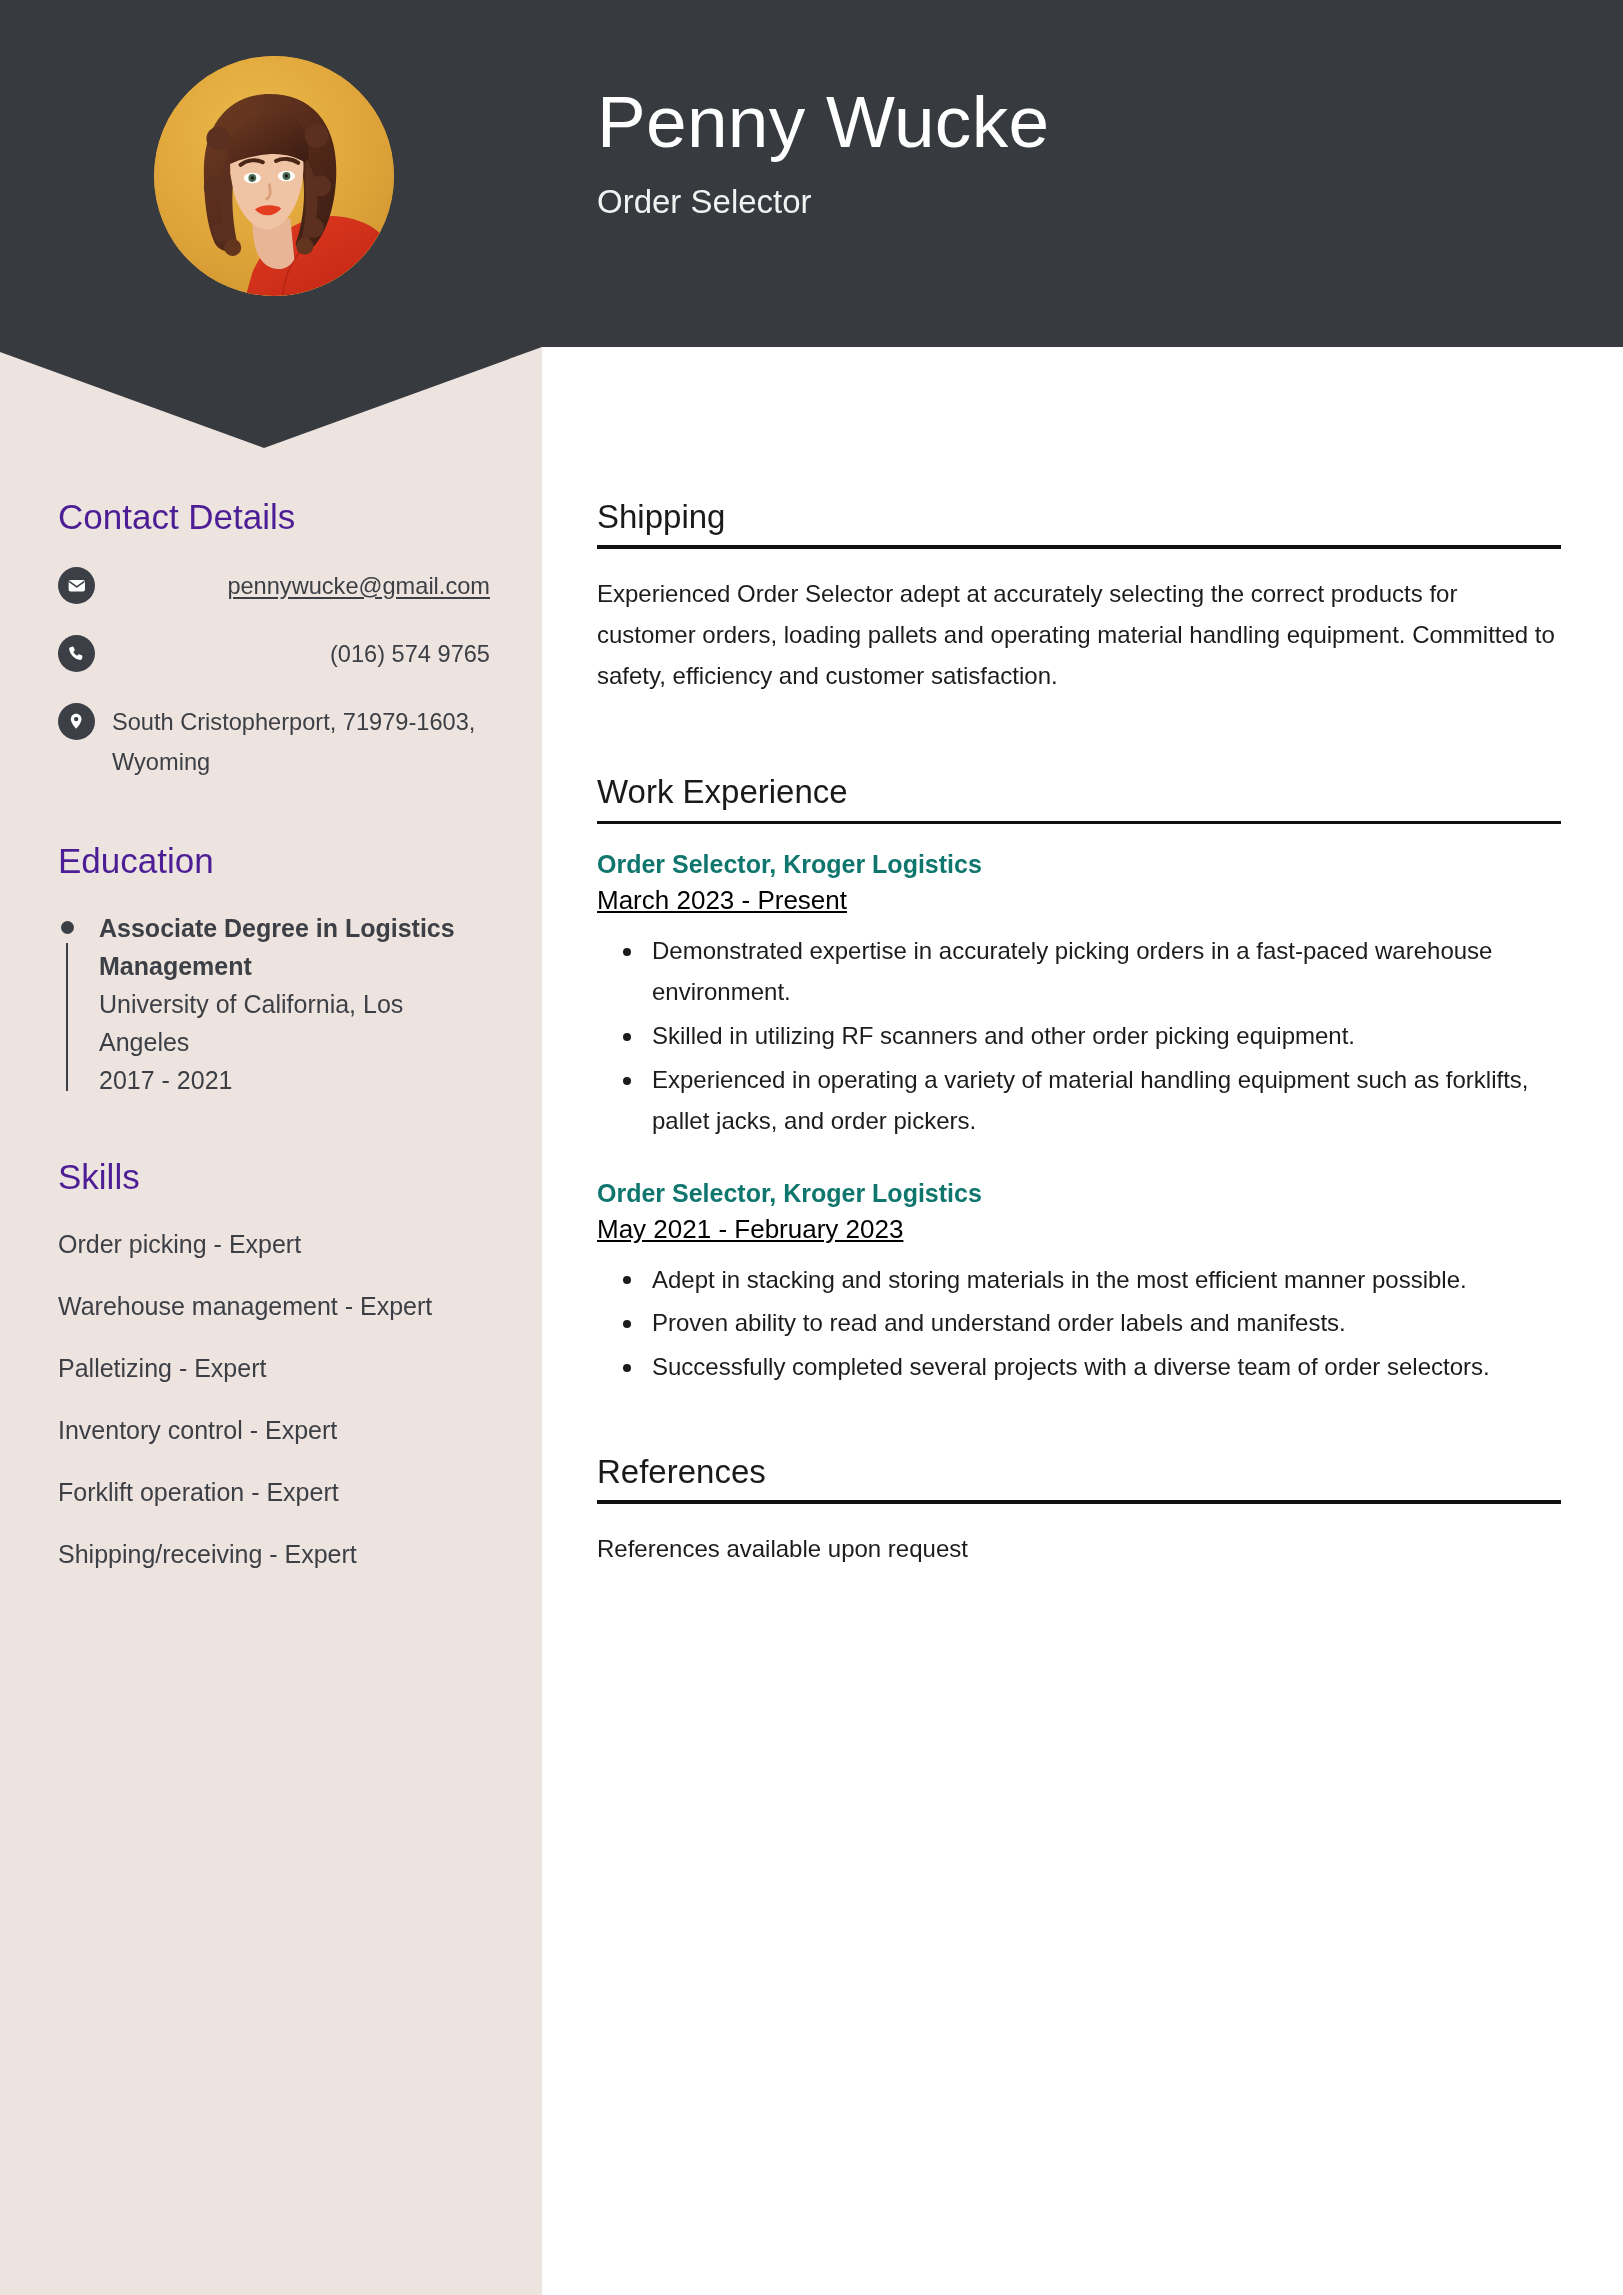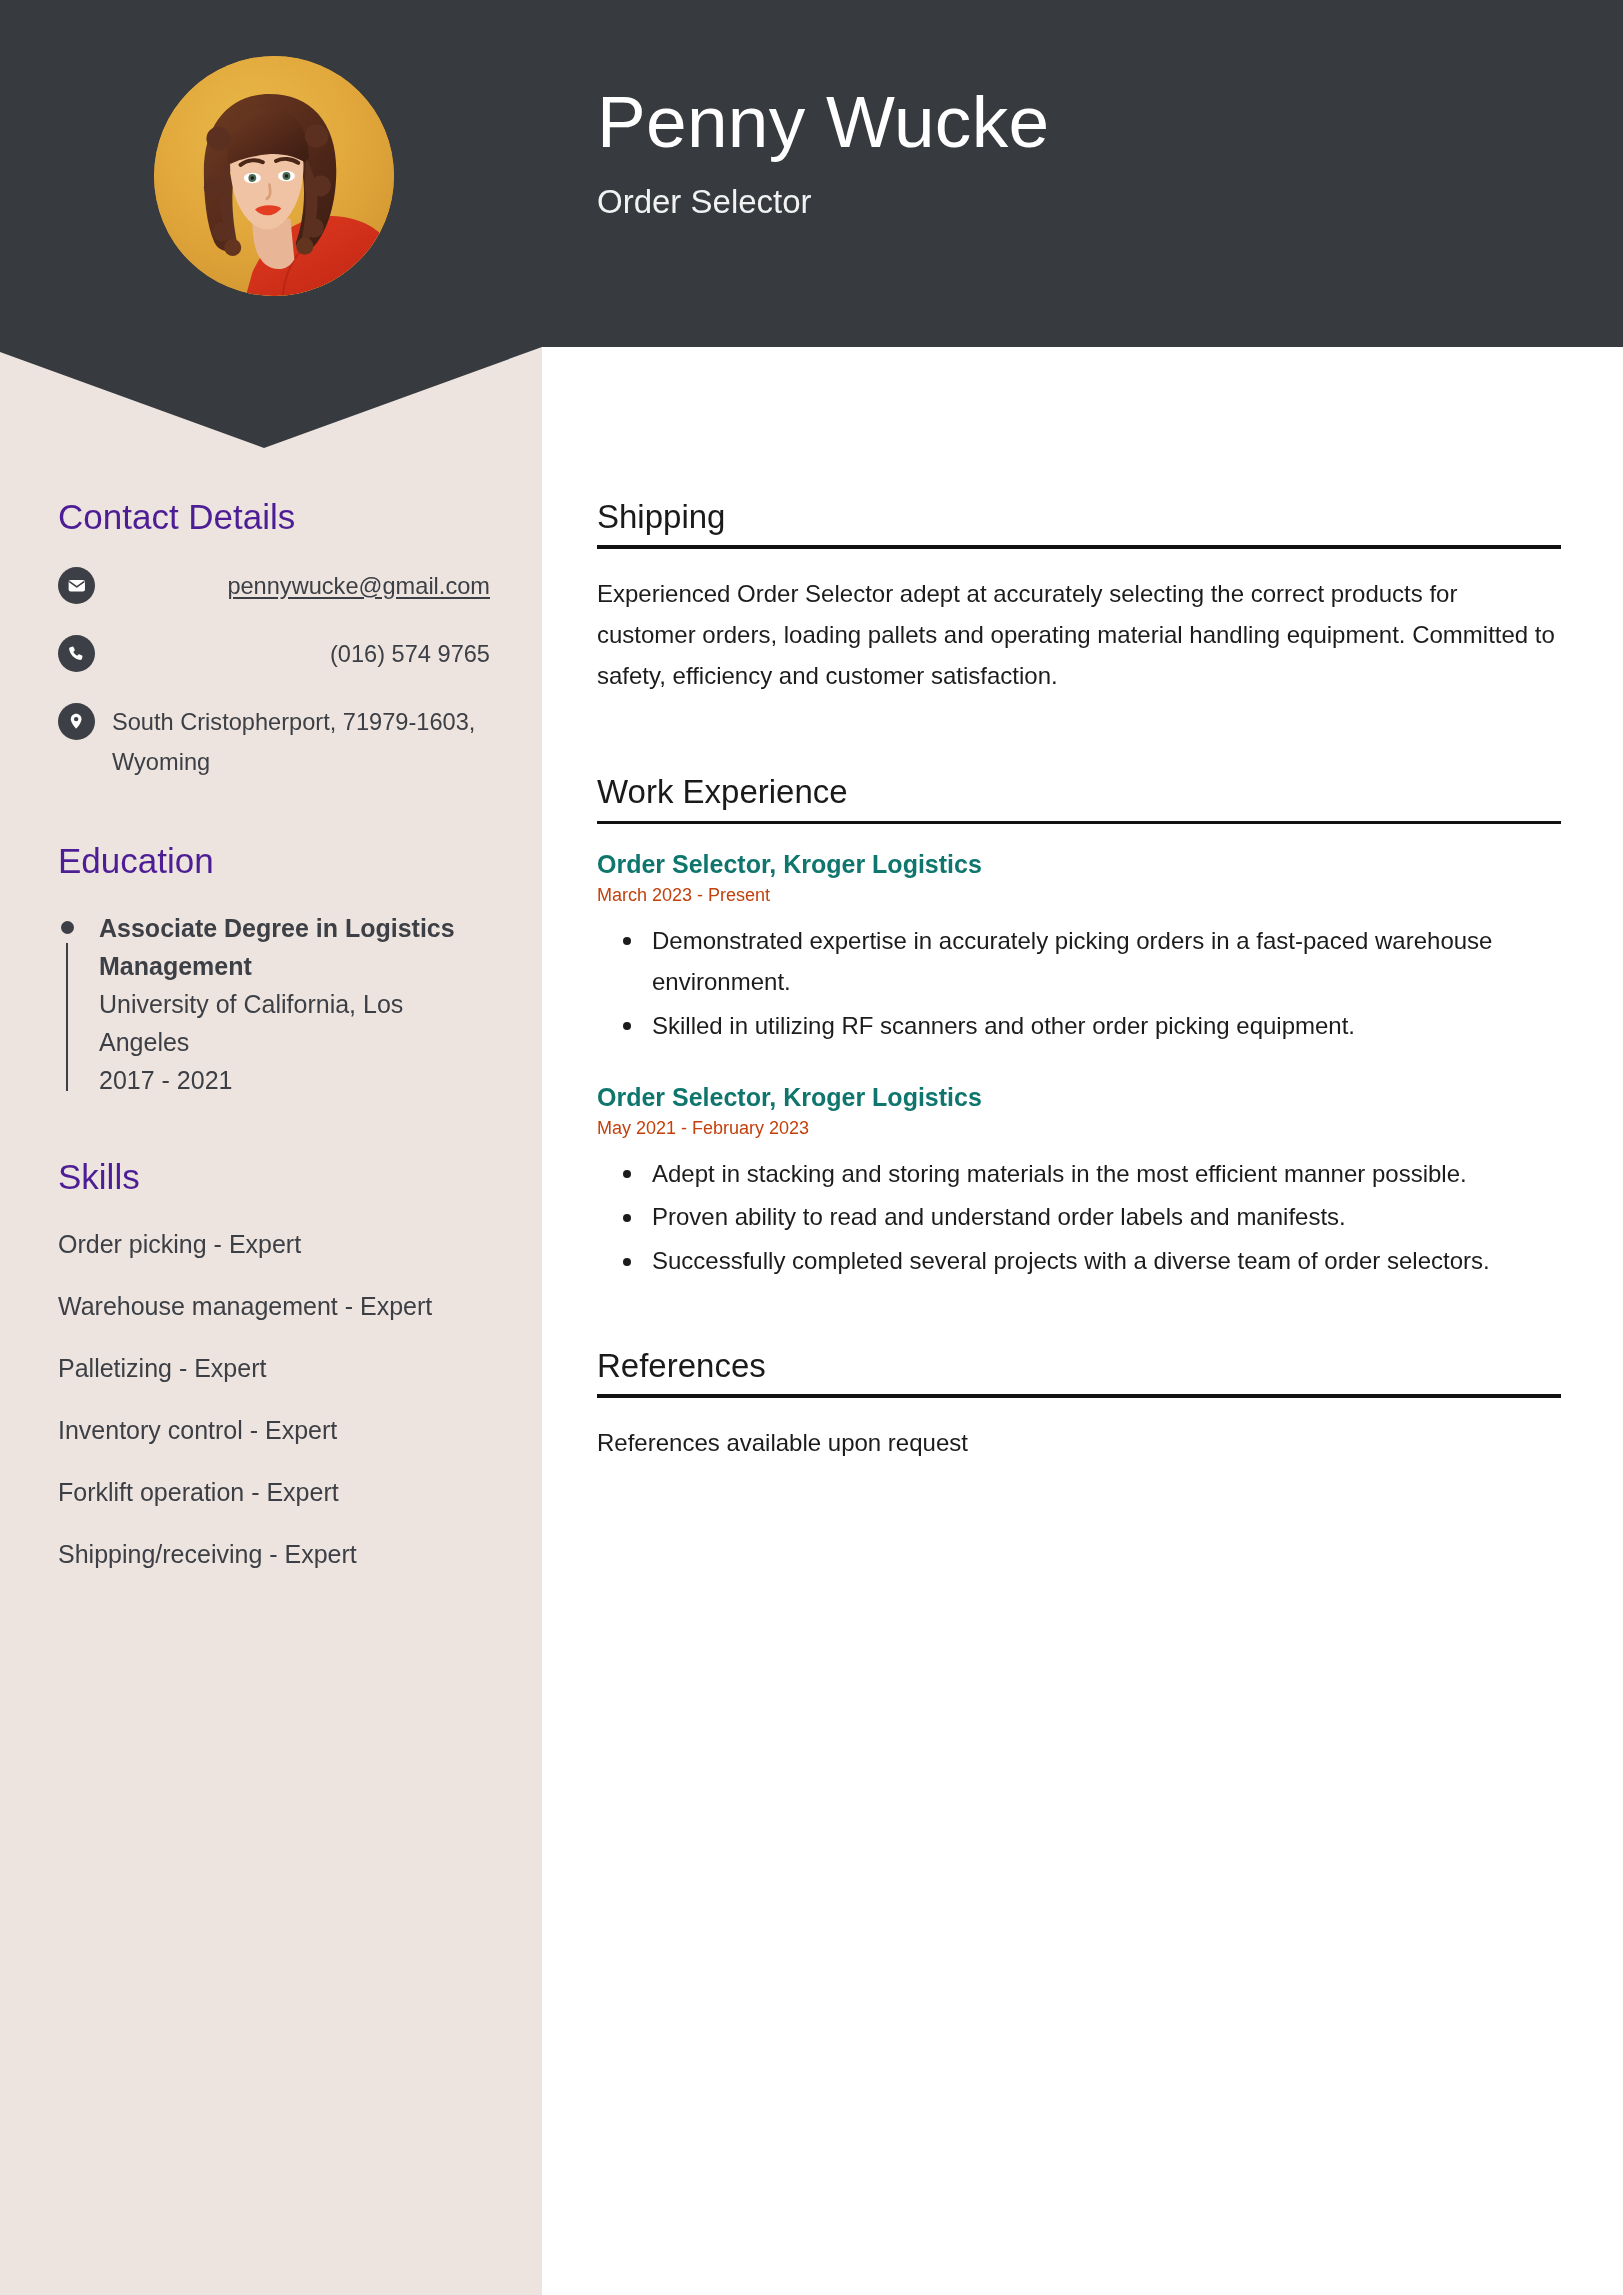--- a/index.html
+++ b/index.html
@@ -213,24 +213,25 @@
   .job { margin-bottom: 35px; }
   .job:last-child { margin-bottom: 0; }
   .job-role {
     font-size: 25px;
     font-weight: 700;
     color: #0f766e;
     margin: 0 0 3.9px 0;
     line-height: 1.3;
   }
   .job-dates {
-    font-size: 18px;
-    color: #c2410c;
+    font-size: 26px;
+    color: #000000;
     margin: 0 0 11.8px 0;
     line-height: 1.3;
+    text-decoration: underline;
   }
   .bullets {
     margin: 0;
     padding-left: 55px;
     list-style: none;
   }
   .bullets li {
     position: relative;
     font-size: 24px;
     color: #1c1c1c;
@@ -391,20 +392,21 @@
     <div class="section">
       <h2 class="section-title">Work Experience</h2>
       <div class="section-rule"></div>
 
       <div class="job">
         <p class="job-role">Order Selector, Kroger Logistics</p>
         <p class="job-dates">March 2023 - Present</p>
         <ul class="bullets">
           <li>Demonstrated expertise in accurately picking orders in a fast-paced warehouse environment.</li>
           <li>Skilled in utilizing RF scanners and other order picking equipment.</li>
+          <li>Experienced in operating a variety of material handling equipment such as forklifts, pallet jacks, and order pickers.</li>
         </ul>
       </div>
 
       <div class="job">
         <p class="job-role">Order Selector, Kroger Logistics</p>
         <p class="job-dates">May 2021 - February 2023</p>
         <ul class="bullets">
           <li>Adept in stacking and storing materials in the most efficient manner possible.</li>
           <li>Proven ability to read and understand order labels and manifests.</li>
           <li>Successfully completed several projects with a diverse team of order selectors.</li>

